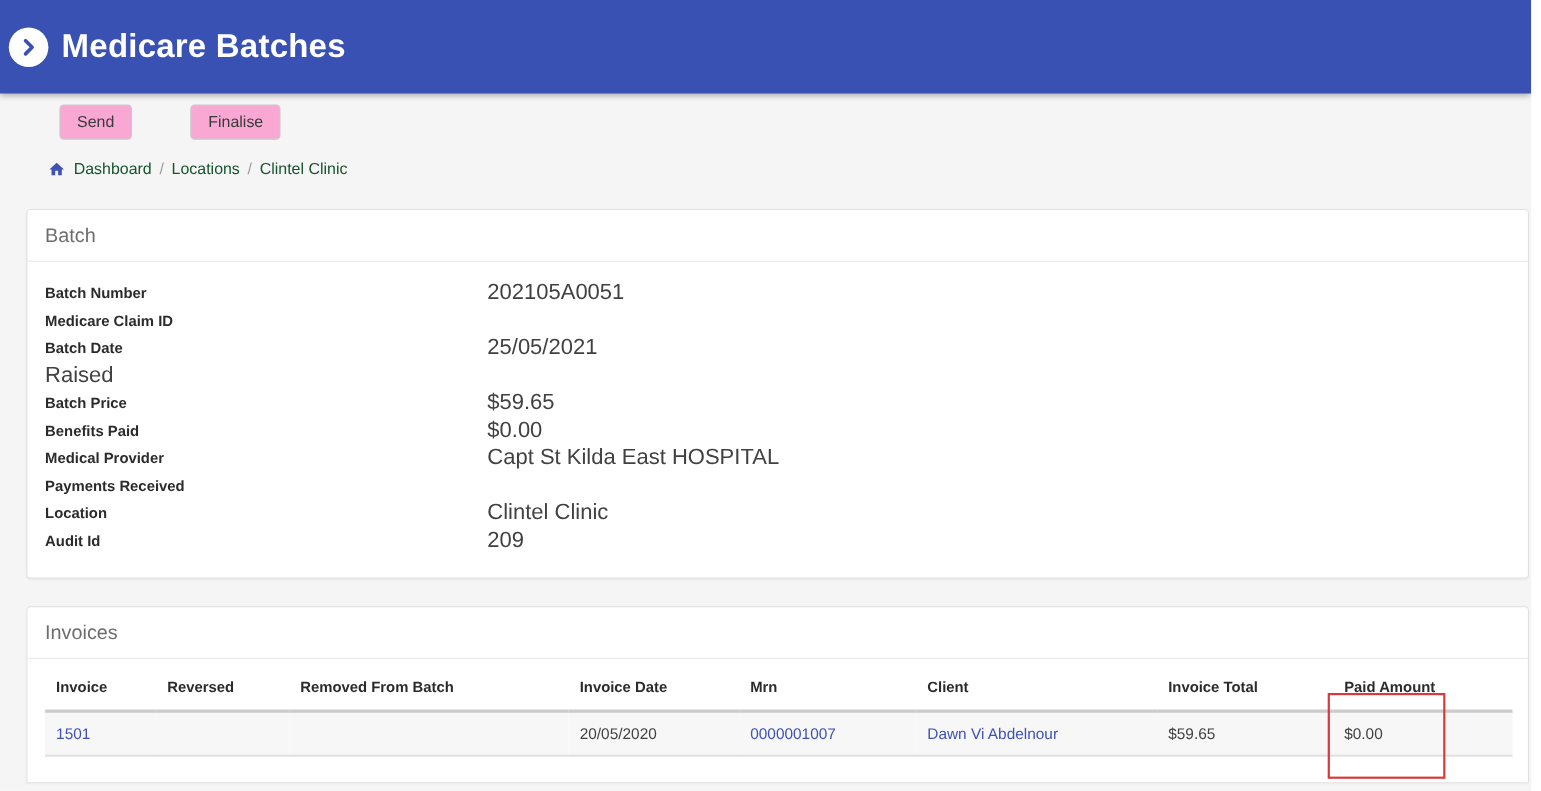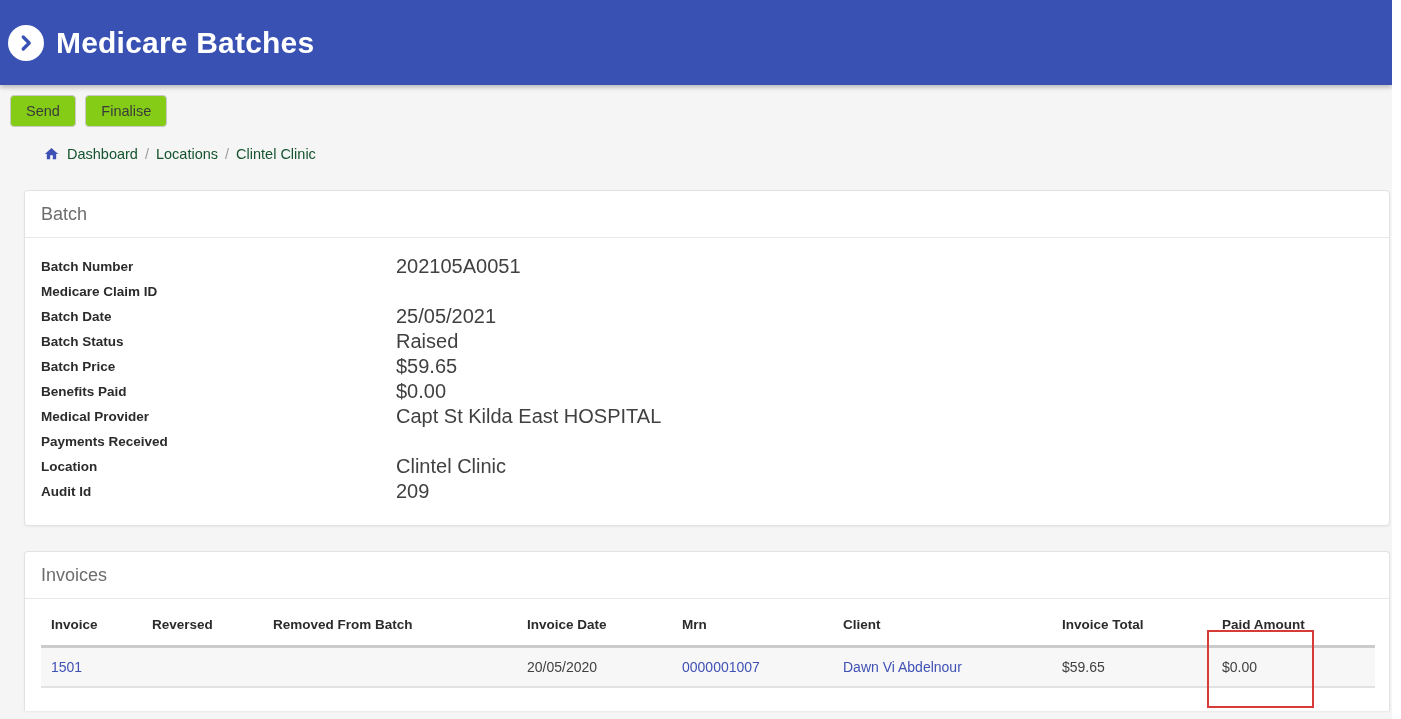--- a/index.html
+++ b/index.html
@@ -33,28 +33,29 @@
   }
   .appbar-title {
     color: #ffffff; font-size: 30px; font-weight: bold;
     margin-left: 12px; letter-spacing: 0.2px;
   }
 
   
   .toolbar { padding: 10px 0 0 10px; }
   .btn {
     display: inline-block;
-    background: #84cc16;
+    background: #f9a8d4;
     border: 1px solid #c9c9c9;
     border-radius: 4px;
     padding: 7px 15px;
     font-size: 14.5px; color: #3a3a3a;
     font-family: inherit;
     margin-right: 5px;
     cursor: pointer;
+    margin-left: 44px;
   }
 
   
   .breadcrumb {
     margin: 19px 0 0 43px;
     font-size: 14.5px;
     display: flex; align-items: center;
   }
   .breadcrumb a { color: #14532d; text-decoration: none; }
   .crumb-sep { color: #9e9e9e; margin: 0 7px; }
@@ -71,21 +72,21 @@
   }
   .panel-title {
     font-size: 18px; font-weight: normal; color: #6d6d6d;
     padding: 13px 16px 12px 16px;
   }
   .panel-divider { border-bottom: 1px solid #e8e8e8; }
   .panel-invoices { margin-top: 25px; min-height: 160px; border-bottom: none; border-bottom-left-radius: 0; border-bottom-right-radius: 0; }
 
   
   .fields { padding: 16px 16px 21px 16px; }
-  .field-row { height: 25px; display: flex; align-items: center; }
+  .field-row { height: 25px; display: flex; align-items: center; gap: 47px; }
   .field-label {
     width: 355px; flex: 0 0 auto;
     font-size: 13.5px; font-weight: bold; color: #2b2b2b;
   }
   .field-value { font-size: 20px; color: #414141; }
 
   
   .invoice-table {
     width: 1334px; margin: 0 16px;
     border-collapse: collapse; table-layout: fixed;
@@ -156,21 +157,20 @@
       </div>
       <div class="field-row">
         <span class="field-label">Medicare Claim ID</span>
         <span class="field-value"></span>
       </div>
       <div class="field-row">
         <span class="field-label">Batch Date</span>
         <span class="field-value">25/05/2021</span>
       </div>
       <div class="field-row">
-        <span class="field-label">Batch Status</span>
         <span class="field-value">Raised</span>
       </div>
       <div class="field-row">
         <span class="field-label">Batch Price</span>
         <span class="field-value">$59.65</span>
       </div>
       <div class="field-row">
         <span class="field-label">Benefits Paid</span>
         <span class="field-value">$0.00</span>
       </div>

